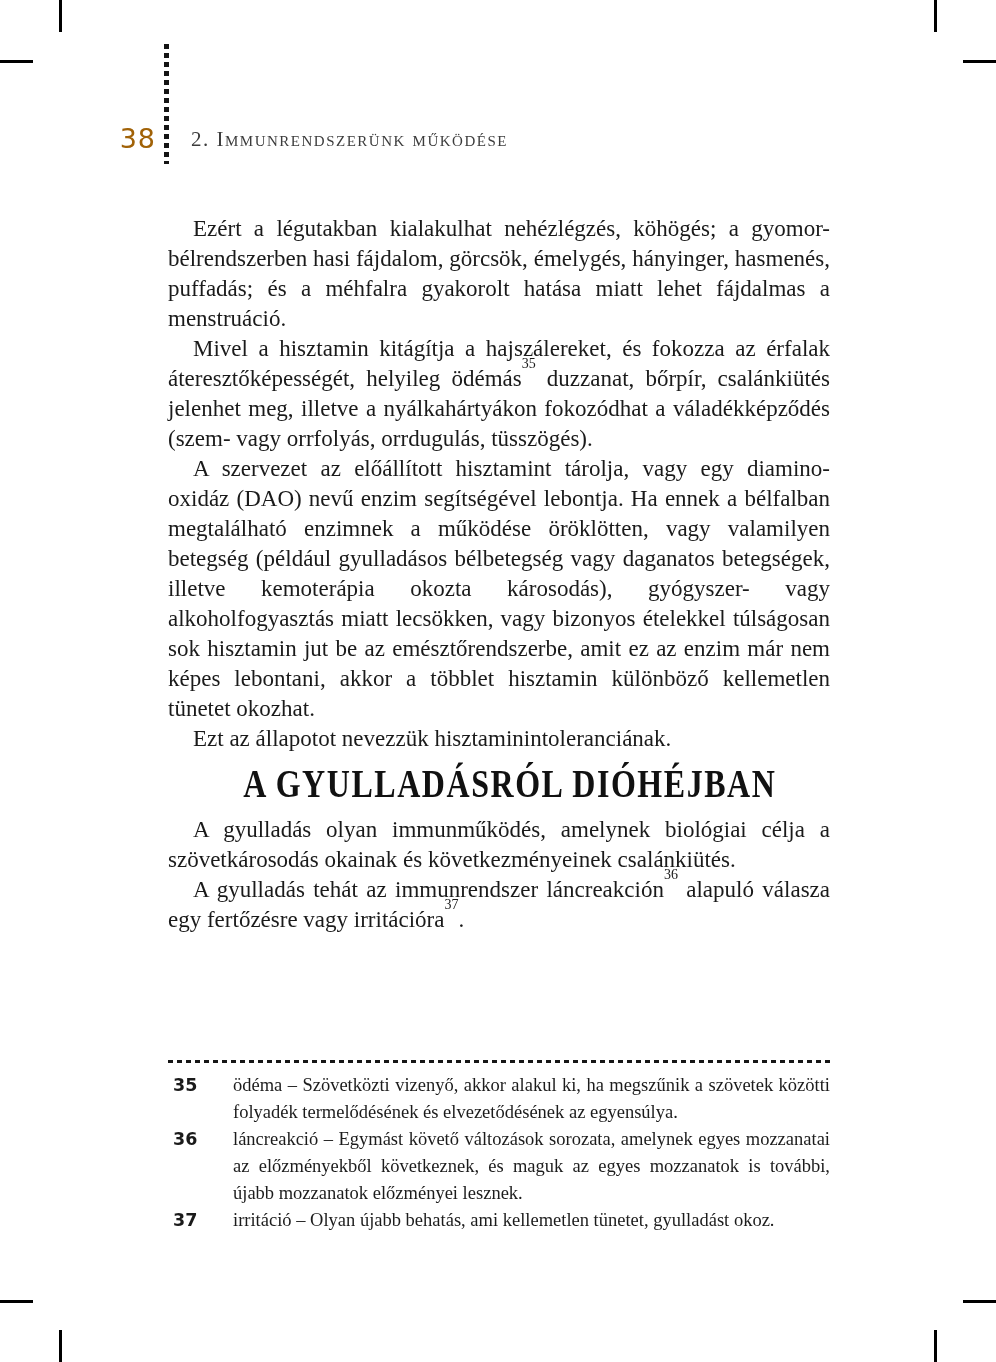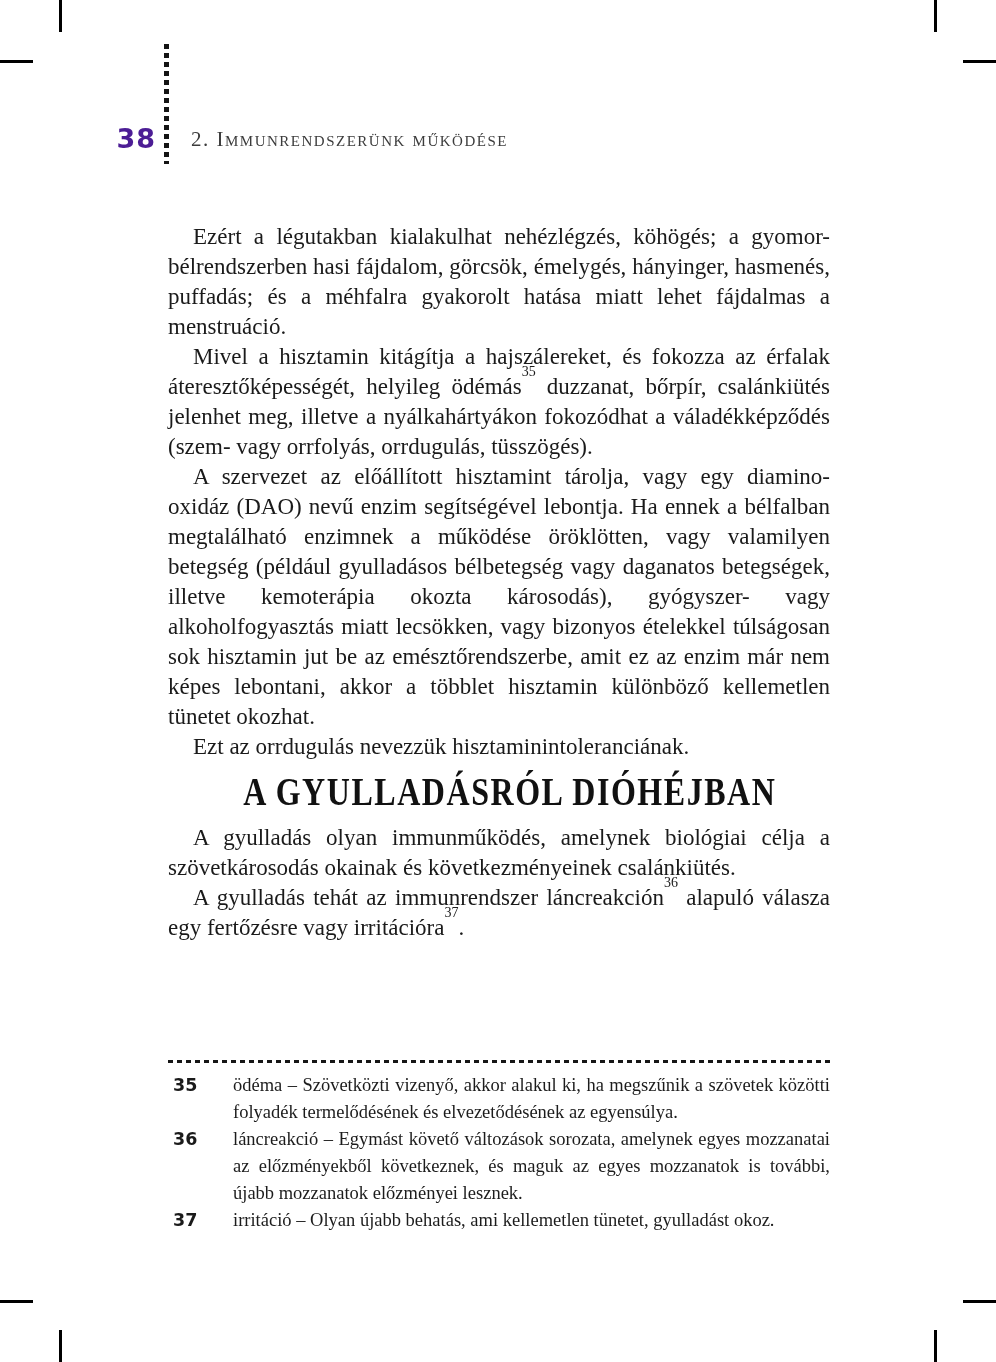--- a/index.html
+++ b/index.html
@@ -13,37 +13,37 @@
   
   .crop { position:absolute; background:#000000; }
   .crop.v { width:3px; height:32px; }
   .crop.h { width:33px; height:3px; }
 
   
   .page-number {
     position:absolute; top:123px; left:108px; width:48px;
     text-align:right;
     font-family:"DejaVu Sans", sans-serif;
-    font-weight:bold; font-size:27px; color:#4c1d95;
+    font-weight:normal; font-size:27px; color:#a16207;
     letter-spacing:1px;
   }
   .header-dotted-rule {
     position:absolute; left:164px; top:44px; width:5px; height:120px;
     background-image:repeating-linear-gradient(to bottom, #141414 0px, #141414 5px, transparent 5px, transparent 9px);
   }
   .header-title {
     position:absolute; left:191px; top:127px;
     font-variant:small-caps;
     font-size:21px; letter-spacing:1.5px; color:#3c3c3c;
     white-space:nowrap;
   }
 
   
   .body-text {
-    position:absolute; left:168px; top:222px; width:662px;
+    position:absolute; left:168px; top:214px; width:662px;
     font-size:23px; line-height:30px; color:#1a1a1a;
     text-align:justify;
   }
   .body-text p { margin:0; text-indent:25px; hyphens:auto; }
   .section-heading {
     margin:14px 0 15px 0;
     text-align:left;
     font-weight:bold;
     color:#111111;
   }
@@ -91,21 +91,21 @@
 <div class="crop v" style="left:934px; top:1330px;"></div>
 
 <div class="page-number">38</div>
 <div class="header-dotted-rule"></div>
 <div class="header-title">2. Immunrendszerünk működése</div>
 
 <div class="body-text">
     <p>Ezért a légutakban kialakulhat nehézlégzés, köhögés; a gyomor-bélrendszerben hasi fájdalom, görcsök, émelygés, hányinger, hasmenés, puffadás; és a méhfalra gyakorolt hatása miatt lehet fájdalmas a menstruáció.</p>
     <p>Mivel a hisztamin kitágítja a hajszálereket, és fokozza az érfalak áteresztőképességét, helyileg ödémás<sup class="fnref">35</sup> duzzanat, bőrpír, csalánkiütés jelenhet meg, illetve a nyálkahártyákon fokozódhat a váladékképződés (szem- vagy orrfolyás, orrdugulás, tüsszögés).</p>
     <p>A szervezet az előállított hisztamint tárolja, vagy egy diamino-oxidáz (DAO) nevű enzim segítségével lebontja. Ha ennek a bélfalban megtalálható enzimnek a működése öröklötten, vagy valamilyen betegség (például gyulladásos bélbetegség vagy daganatos betegségek, illetve kemoterápia okozta károsodás), gyógyszer- vagy alkoholfogyasztás miatt lecsökken, vagy bizonyos ételekkel túlságosan sok hisztamin jut be az emésztőrendszerbe, amit ez az enzim már nem képes lebontani, akkor a többlet hisztamin különböző kellemetlen tünetet okozhat.</p>
-    <p>Ezt az orrdugulás nevezzük hisztaminintoleranciának.</p>
+    <p>Ezt az állapotot nevezzük hisztaminintoleranciának.</p>
     <h2 class="section-heading"><span>A GYULLADÁSRÓL DIÓHÉJBAN</span></h2>
     <p>A gyulladás olyan immunműködés, amelynek biológiai célja a szövetkárosodás okainak és következményeinek csalánkiütés.</p>
     <p>A gyulladás tehát az immunrendszer láncreakción<sup class="fnref">36</sup> alapuló válasza egy fertőzésre vagy irritációra<sup class="fnref">37</sup>.</p>
   </div>
 
 <div class="footnotes">
   <div class="fn-rule"></div>
   <div id="fn-list">
       <div class="fn-row">
         <div class="fn-num">35</div>

